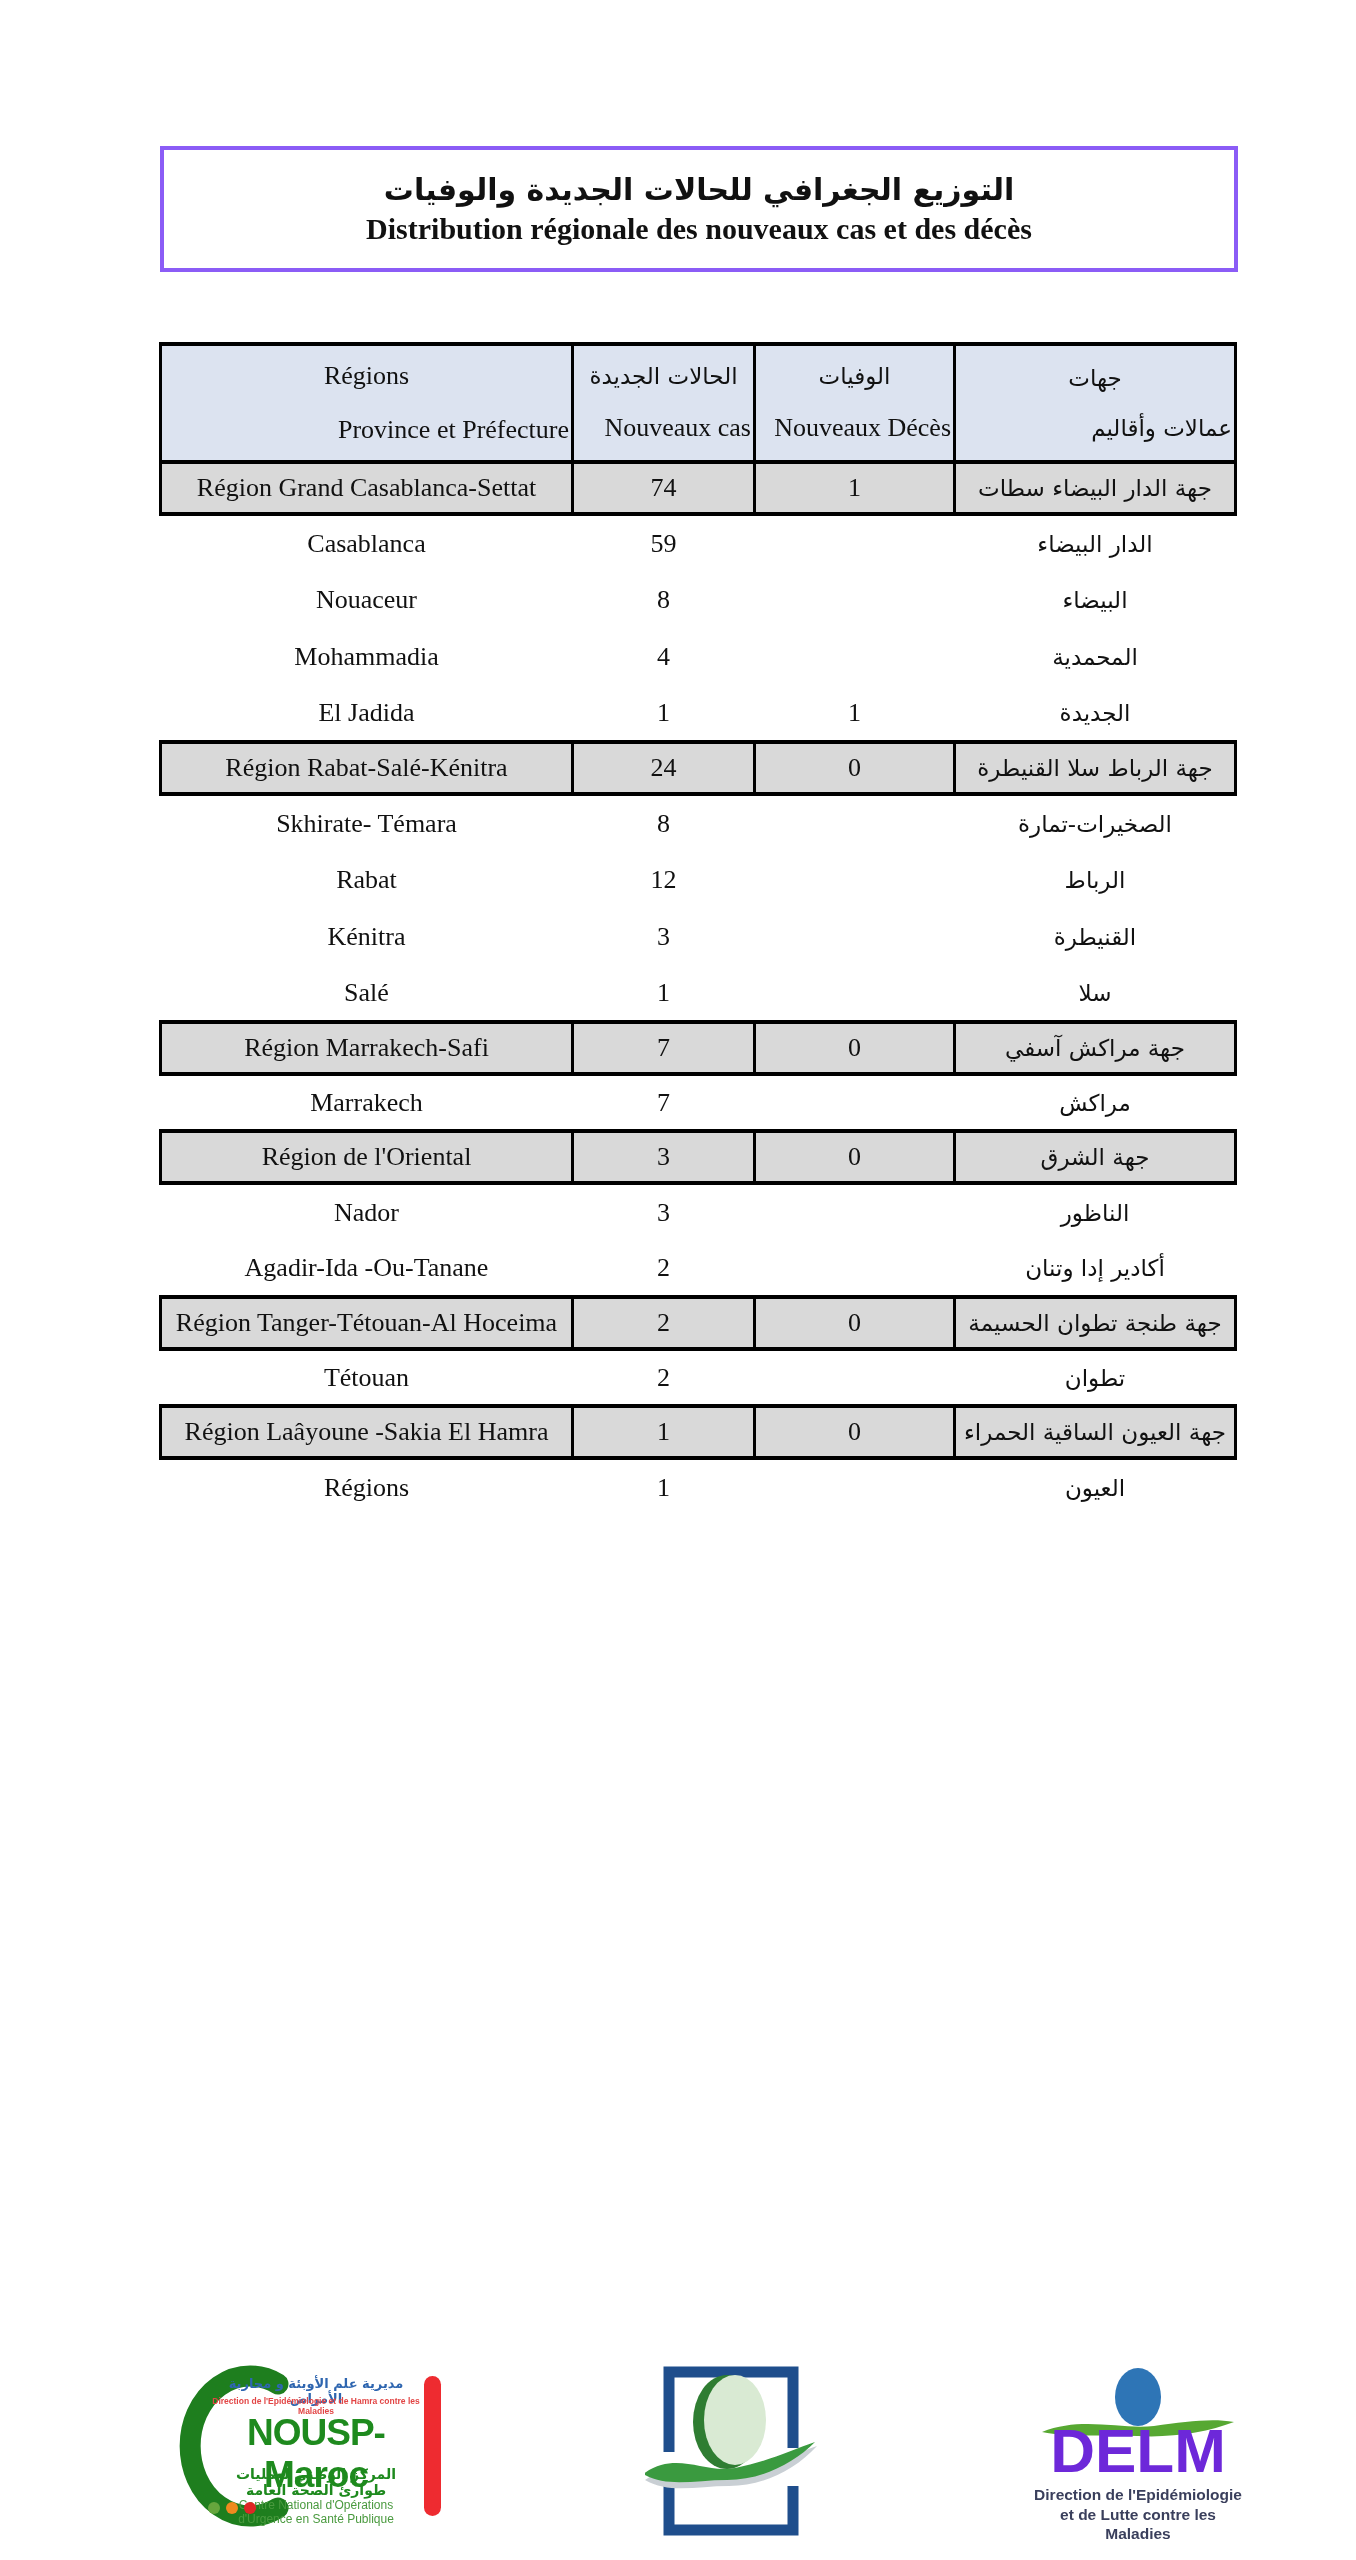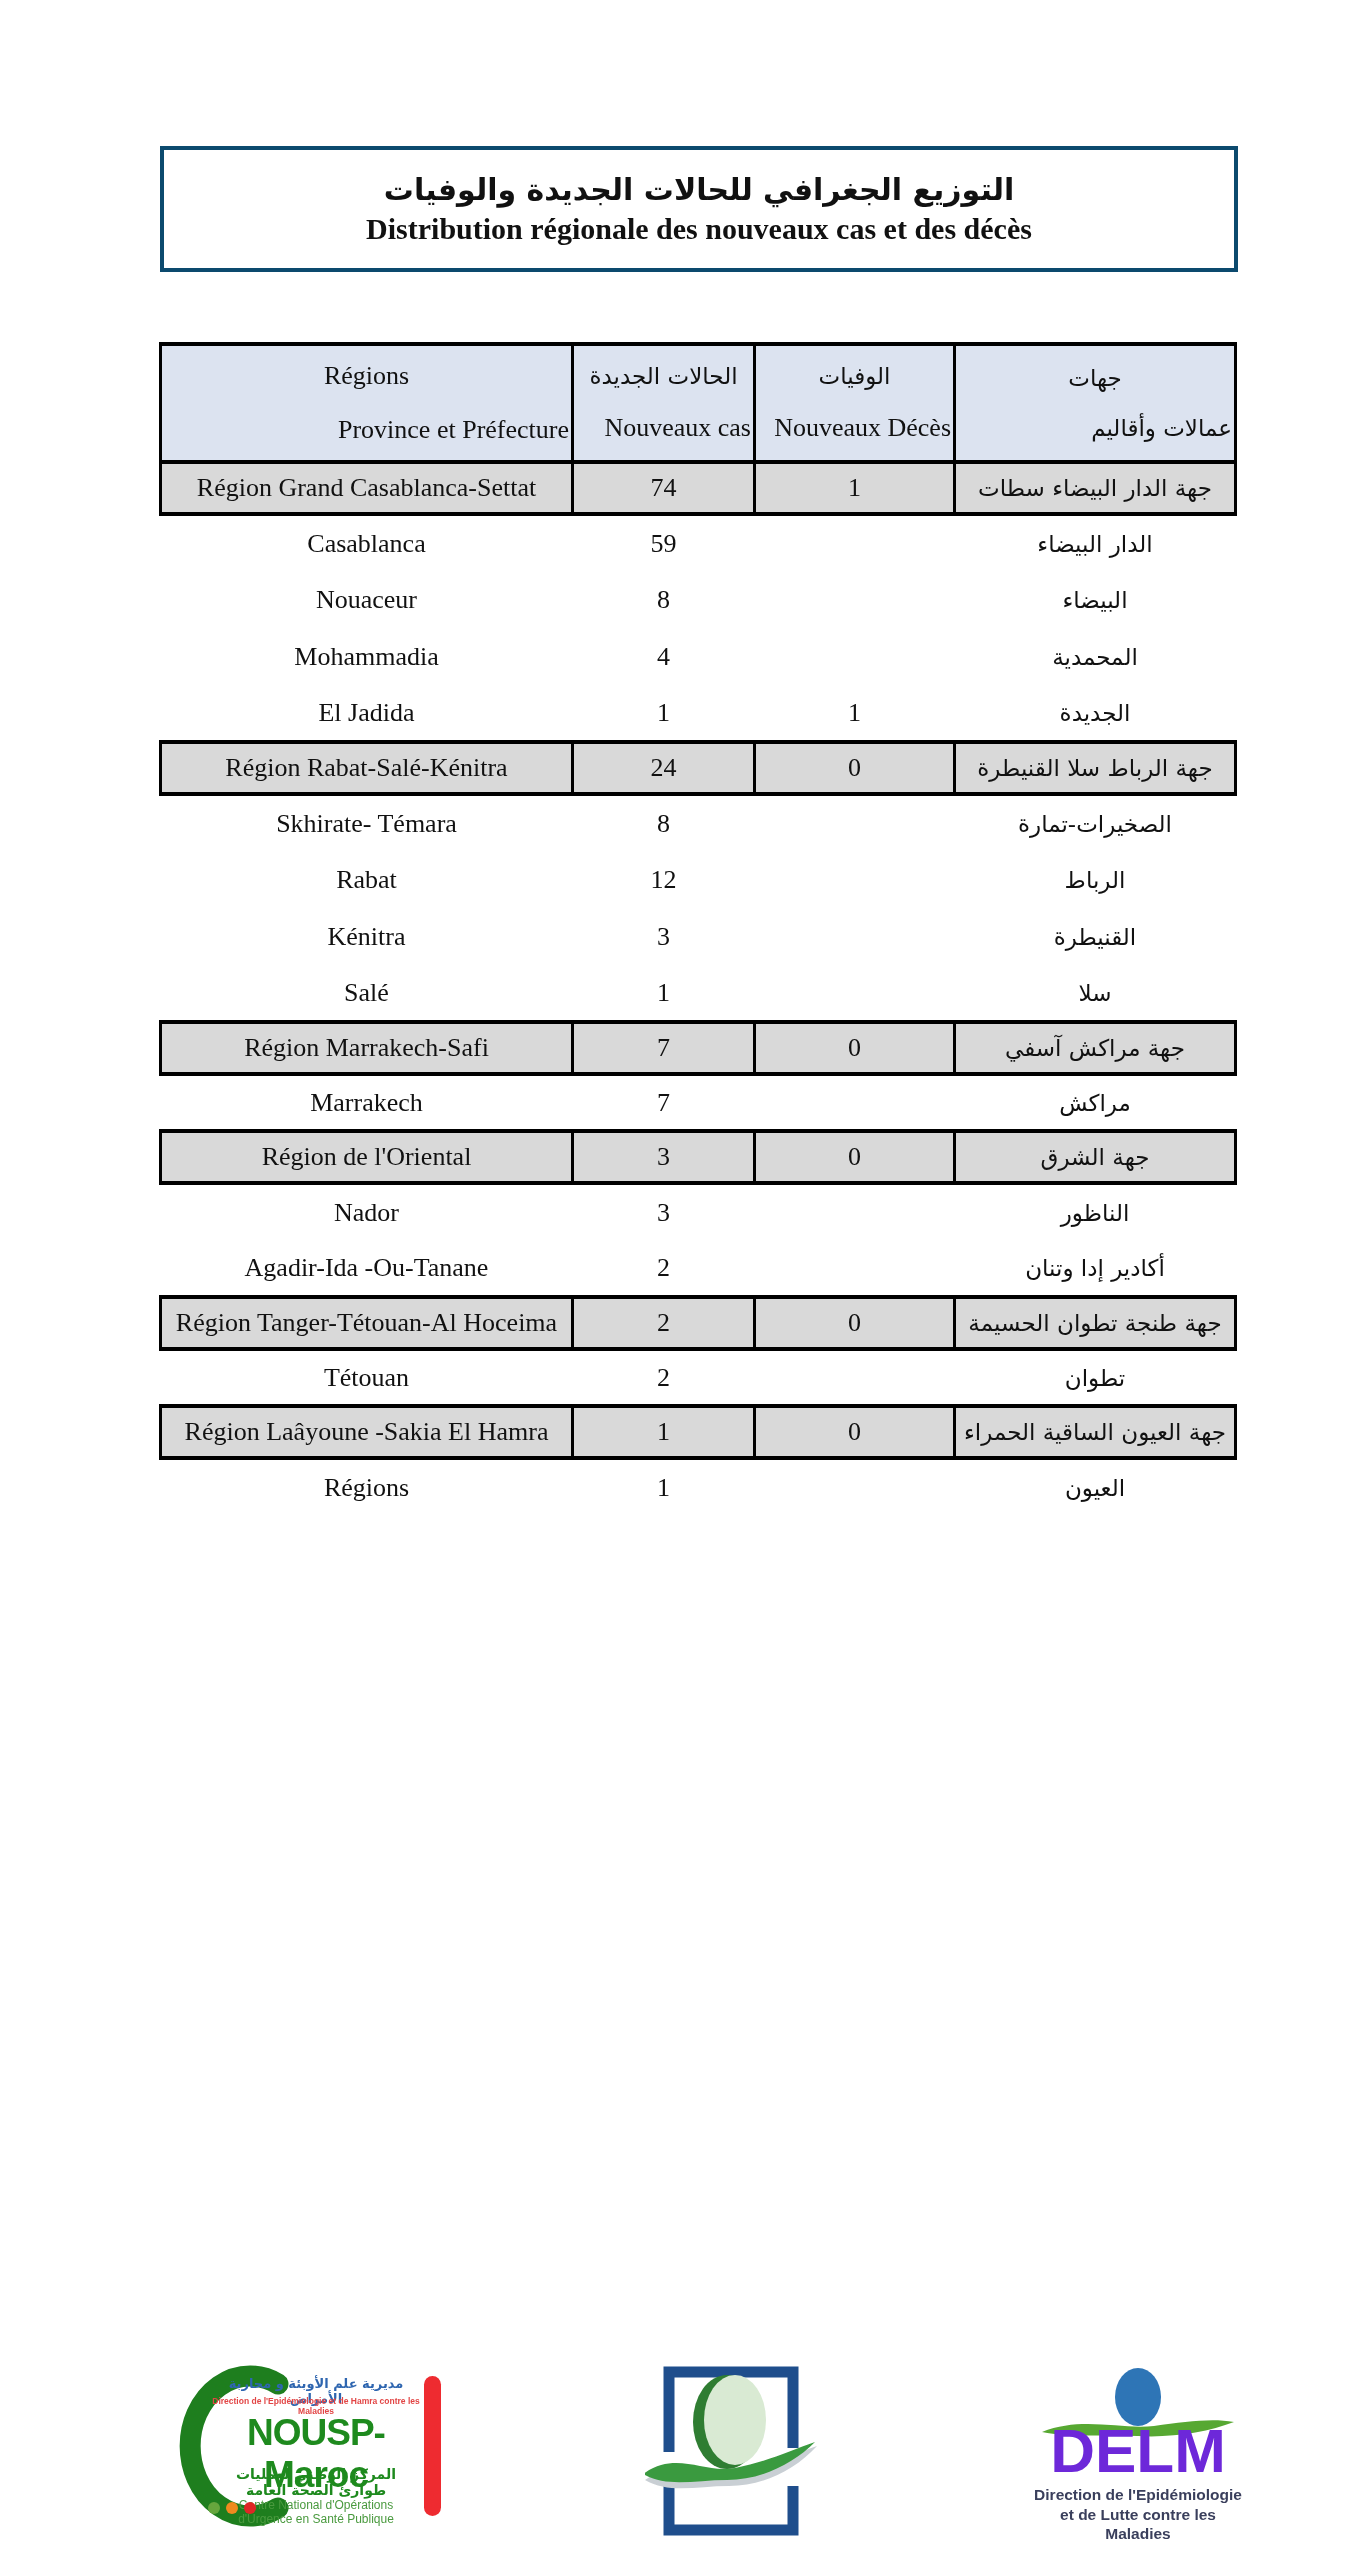--- a/index.html
+++ b/index.html
@@ -10,21 +10,21 @@
     background:#ffffff;
     overflow:hidden;
     font-family:"Liberation Serif","DejaVu Serif",serif;
     color:#111111;
   }
 
   
   .title-box {
     position:absolute; left:160px; top:146px;
     width:1078px; height:126px;
-    border:4px solid #0c4a6e;
+    border:4px solid #8b5cf6;
     display:flex; flex-direction:column; justify-content:center; align-items:center;
     gap:6px; background:#ffffff;
   }
   .title-ar {
     font-family:"DejaVu Sans",sans-serif;
     font-size:30px; font-weight:bold; color:#111;
     line-height:1.1;
   }
   .title-fr {
     font-family:"Liberation Serif","DejaVu Serif",serif;

